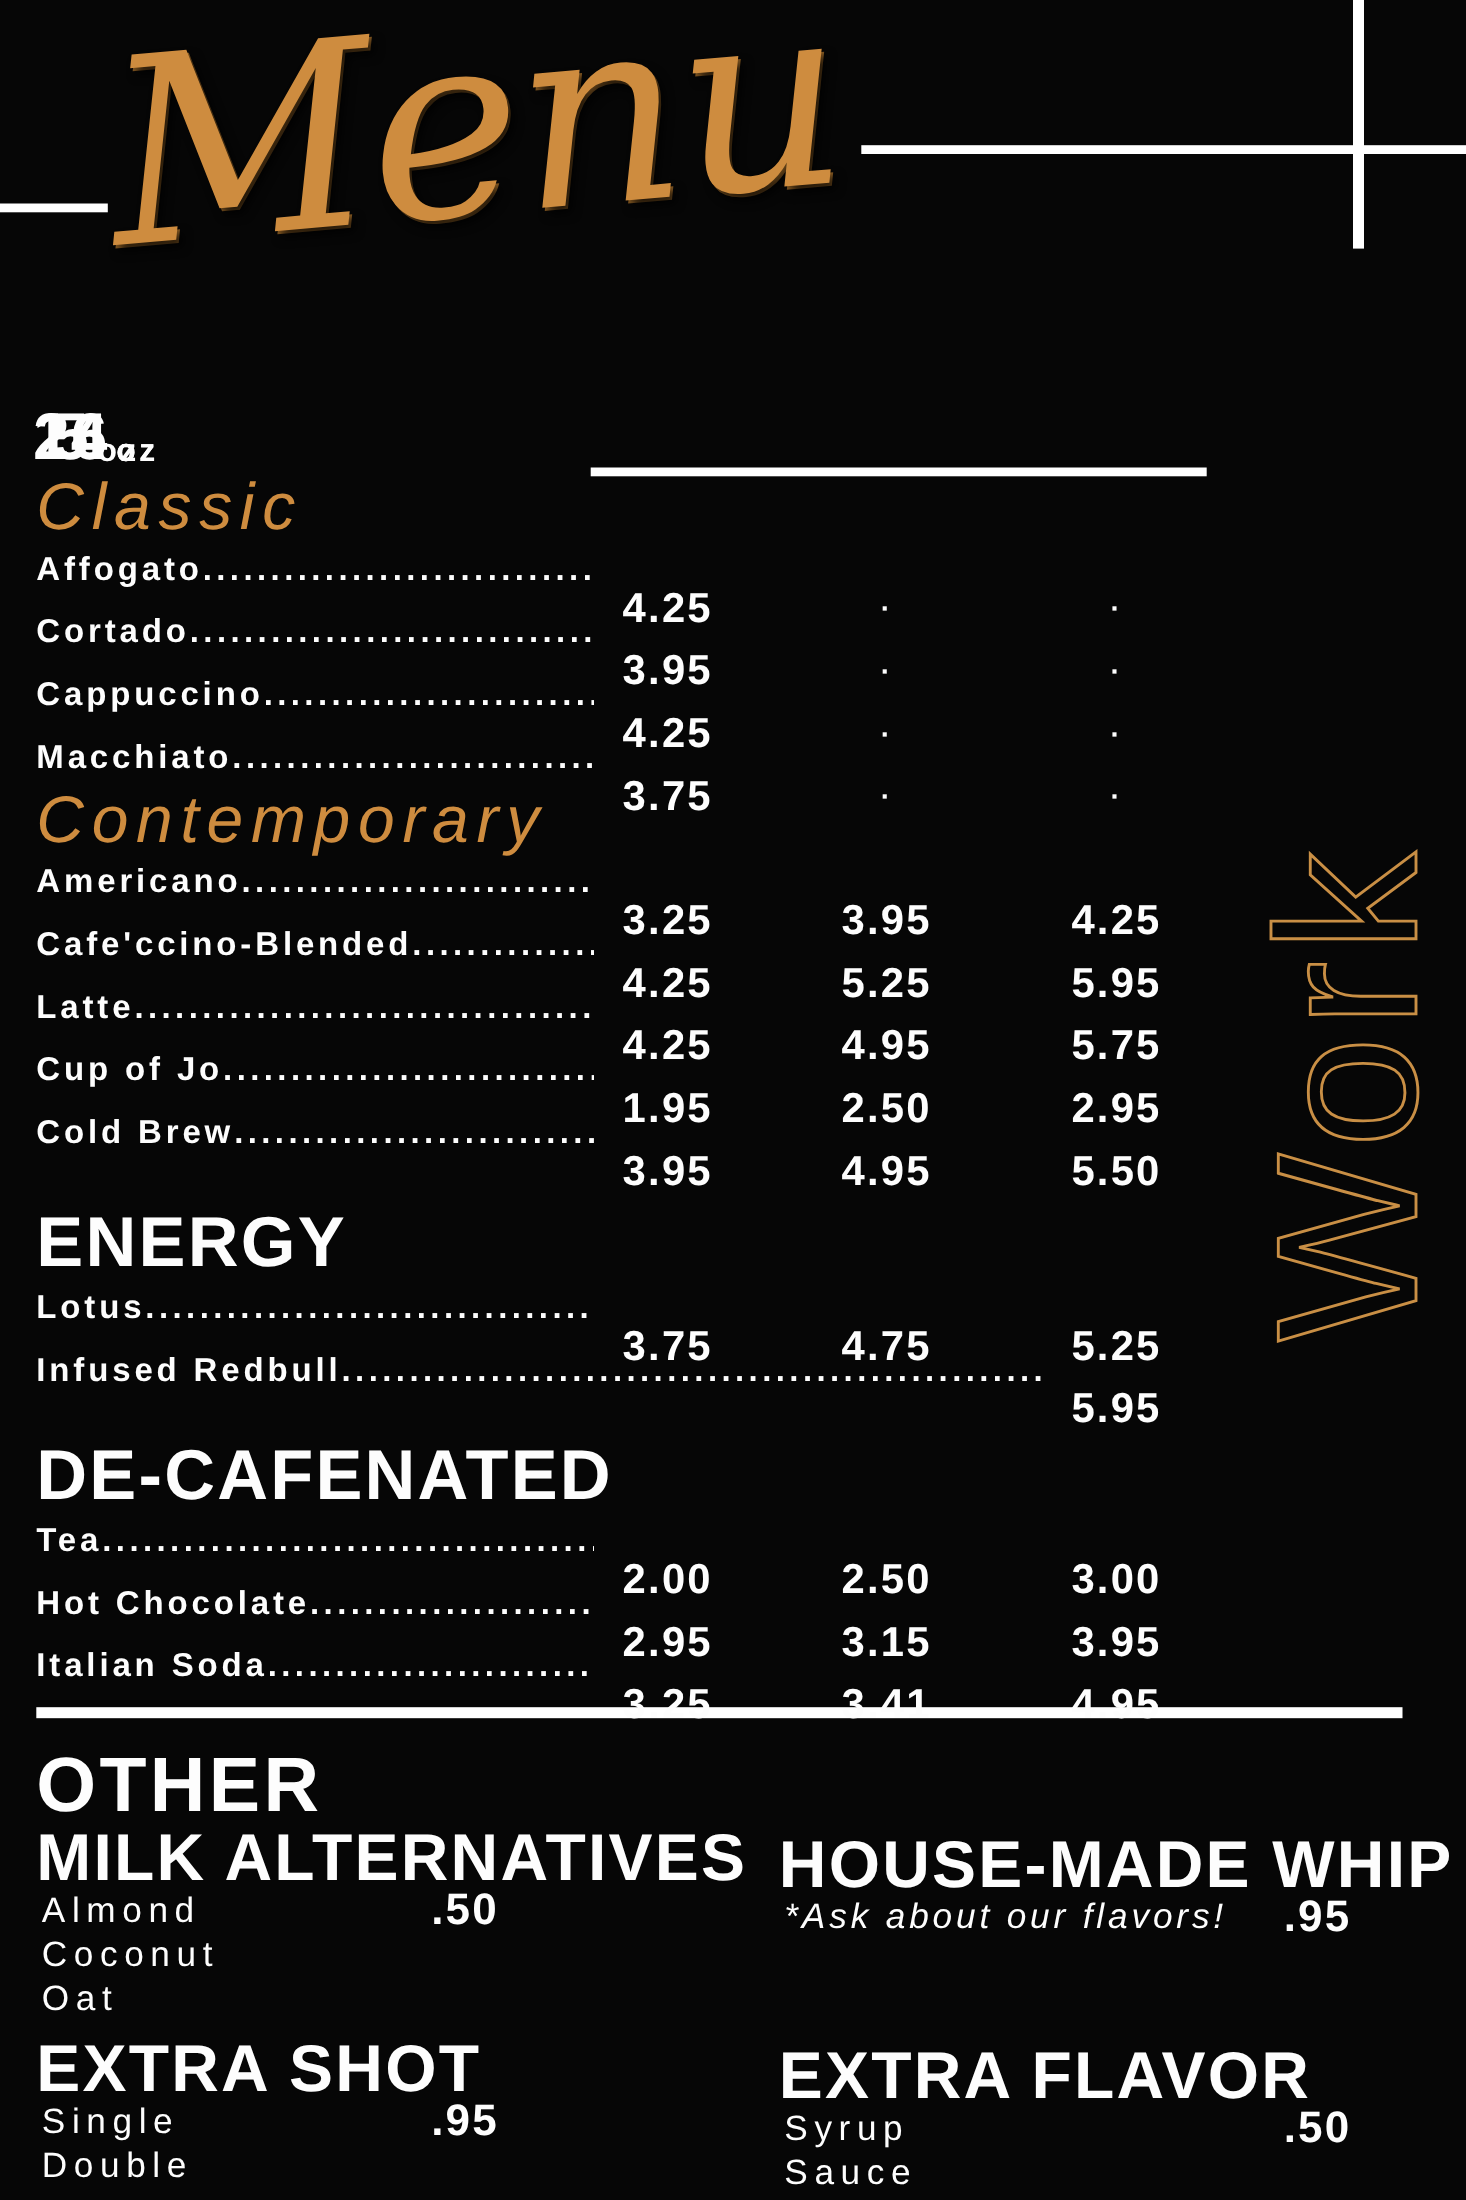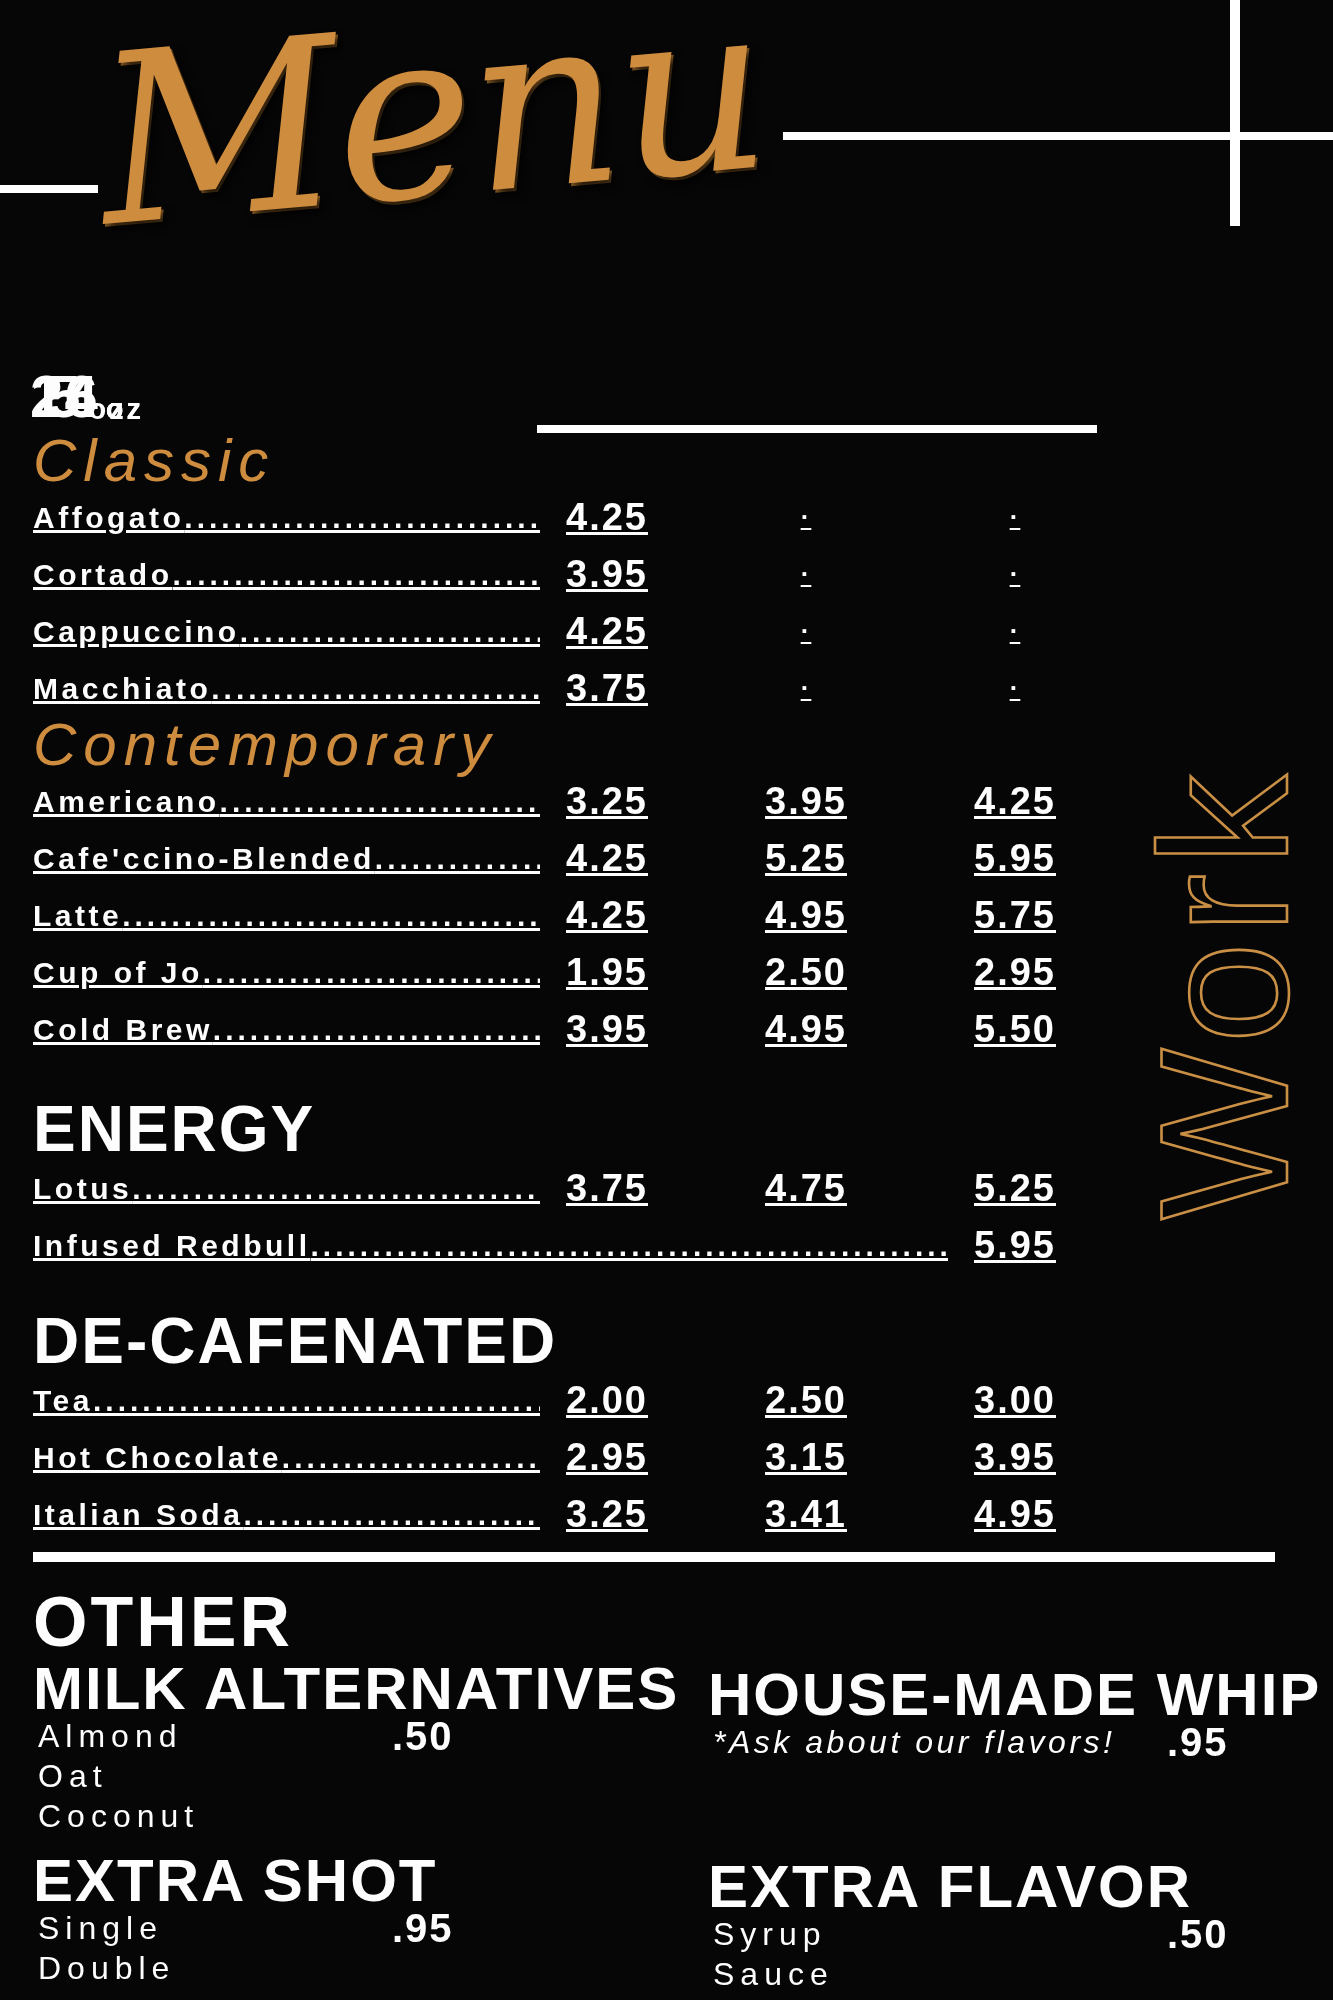--- a/index.html
+++ b/index.html
@@ -39,21 +39,21 @@
 
   
   .menu-table{position:absolute;left:33px;top:433px;width:1049px;}
   .group-heading{white-space:nowrap;}
   .group-heading.orange{font-style:italic;font-size:60px;line-height:56px;letter-spacing:7px;
     color:#CE8C3F;font-weight:400;margin:0;}
   .group-heading.white{font-size:64px;font-weight:800;letter-spacing:2px;line-height:62px;}
   .group-heading.gap-energy{margin-top:40px;}
   .group-heading.gap-decaf{margin-top:36px;}
   .rows{margin:0;}
-  .row{display:flex;align-items:flex-end;height:57px;line-height:57px;text-decoration:underline;}
+  .row{display:flex;align-items:flex-start;height:57px;line-height:57px;}
   .cell-name{width:507px;display:flex;align-items:baseline;overflow:hidden;
     font-size:30px;font-weight:700;letter-spacing:3.5px;white-space:nowrap;}
   .row.wide .cell-name{flex:1;}
   .cell-name .nm{flex:0 0 auto;}
   .cell-name .dots{flex:1 1 auto;overflow:hidden;white-space:nowrap;letter-spacing:4px;
     font-size:30px;font-weight:700;}
   .pcell{width:134px;text-align:center;font-size:38px;font-weight:700;letter-spacing:2px;margin-top:36px;}
   .p2{margin-left:65px;}
   .p3{margin-left:75px;}
   .row.wide .p3{margin-left:0;}
@@ -233,22 +233,22 @@
         </div>
       </div>
       <div class="divider"></div>
       <div class="other-heading">OTHER</div>
       <div class="bottom-grid">
         <div class="bcol left">
           <div class="block">
             <div class="block-heading">MILK ALTERNATIVES</div>
             <div class="bitems">
               <div class="bitem"><span class="bname">Almond</span><span class="bprice">.50</span></div>
+              <div class="bitem"><span class="bname">Coconut</span></div>
               <div class="bitem"><span class="bname">Oat</span></div>
-              <div class="bitem"><span class="bname">Coconut</span></div>
             </div>
           </div>
           <div class="block">
             <div class="block-heading">EXTRA SHOT</div>
             <div class="bitems">
               <div class="bitem"><span class="bname">Single</span><span class="bprice">.95</span></div>
               <div class="bitem"><span class="bname">Double</span></div>
             </div>
           </div>
         </div>

